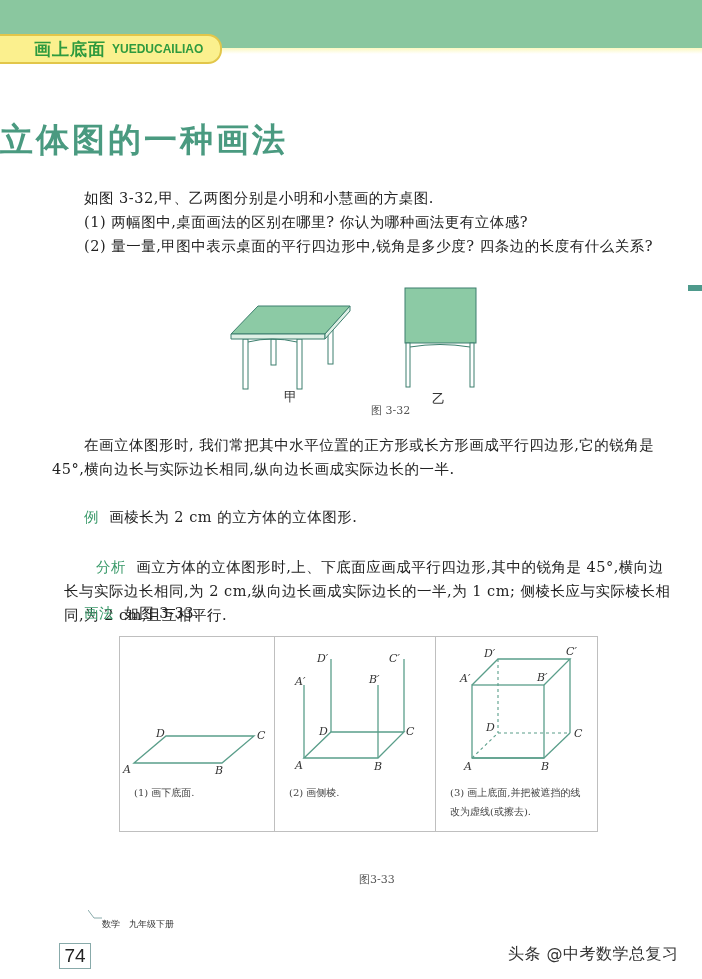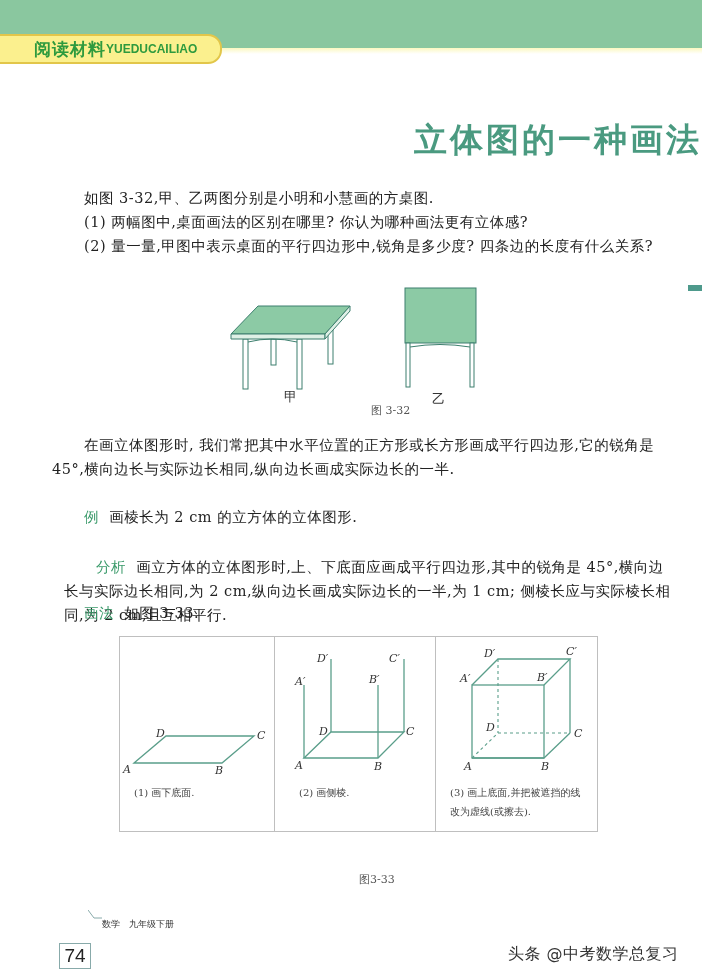--- a/index.html
+++ b/index.html
@@ -1,42 +1,42 @@
 <!DOCTYPE html>
 <html><head>
 <meta charset="utf-8">
 <style>
   html,body{margin:0;padding:0;}
   body{width:702px;height:979px;background:#ffffff;position:relative;overflow:hidden;font-family:"DejaVu Serif","Liberation Serif",serif;color:#222;}
   .topband{position:absolute;left:0;top:0;width:702px;height:48px;background:#8ac79f;}
   .topband-glow{position:absolute;left:0;top:48px;width:702px;height:6px;background:linear-gradient(#fbf8c0,#ffffff);}
   .header-tab{position:absolute;left:-10px;top:34px;width:232px;height:30px;background:#fbf08e;border:2px solid #e2c64a;border-radius:0 14px 14px 0;box-sizing:border-box;display:flex;align-items:center;padding-left:42px;}
   .header-cn{font-family:"DejaVu Sans",sans-serif;font-weight:bold;font-size:17px;color:#2e9a3e;letter-spacing:1px;}
-  .header-en{font-family:"Liberation Sans",sans-serif;font-weight:bold;font-size:12px;color:#2e9a3e;}
-  .title{position:absolute;left:0;width:702px;top:118px;text-align:right;font-family:"DejaVu Serif",serif;font-weight:bold;font-size:33px;color:#4a9a80;letter-spacing:3px;}
+  .header-en{font-family:"Liberation Sans",sans-serif;font-weight:bold;font-size:12px;color:#2e9a3e;margin-left:6px;}
+  .title{position:absolute;left:0;width:702px;top:118px;text-align:left;font-family:"DejaVu Serif",serif;font-weight:bold;font-size:33px;color:#4a9a80;letter-spacing:3px;}
   .para{position:absolute;left:52px;width:610px;font-size:14.5px;line-height:24px;letter-spacing:0.5px;}
   .indent{text-indent:32px;}
   .green{color:#3a9a6a;font-family:"DejaVu Sans",sans-serif;}
   .side-mark{position:absolute;left:688px;top:285px;width:14px;height:6px;background:#4e9a8c;}
   .fig-label{position:absolute;font-size:13px;color:#333;}
   .fig-caption{position:absolute;font-size:11px;color:#555;padding-left:19px;}
   .panel{position:absolute;top:636px;height:196px;border:1px solid #bfbfbf;box-sizing:border-box;}
   .panel svg{position:absolute;left:0;top:0;}
   .panel-cap{position:absolute;font-size:10px;color:#444;line-height:19px;}
   .pagebox{position:absolute;left:59px;top:943px;width:30px;height:24px;border:1px solid #8aa;background:#fff;font-family:"Liberation Sans",sans-serif;font-size:19px;display:flex;align-items:center;justify-content:center;color:#222;}
   .footer-txt{position:absolute;left:102px;top:918px;font-family:"DejaVu Sans",sans-serif;font-size:9px;color:#333;}
   .watermark{position:absolute;left:508px;top:944px;font-family:"DejaVu Sans",sans-serif;font-size:16px;color:#333;letter-spacing:0.5px;}
 </style>
 </head>
 <body>
 
 <div class="topband"></div>
 <div class="topband-glow"></div>
 <div class="header-tab">
-  <span class="header-cn">阅读材料</span>
+  <span class="header-cn">画上底面</span>
   <span class="header-en">YUEDUCAILIAO</span>
 </div>
 
 <div class="title">立体图的一种画法</div>
 
 <div class="para indent" style="top:186px;">如图 3-32,甲、乙两图分别是小明和小慧画的方桌图.</div>
 <div class="para indent" style="top:210px;">(1) 两幅图中,桌面画法的区别在哪里? 你认为哪种画法更有立体感?</div>
 <div class="para indent" style="top:234px;">(2) 量一量,甲图中表示桌面的平行四边形中,锐角是多少度? 四条边的长度有什么关系?</div>
 
 <div class="side-mark"></div>
@@ -104,21 +104,21 @@
       <text x="20" y="132">A</text>
         <text x="99" y="133">B</text>
         <text x="131" y="98">C</text>
         <text x="44" y="98">D</text>
       <text x="20" y="48">A′</text>
         <text x="94" y="46">B′</text>
         <text x="114" y="25">C′</text>
         <text x="42" y="25">D′</text>
     </g>
   </svg>
-  <div class="panel-cap" style="left:24px;top:146px;">(2) 画侧棱.</div>
+  <div class="panel-cap" style="left:14px;top:146px;">(2) 画侧棱.</div>
 </div>
 
 <div class="panel" style="left:435px;width:163px;">
   <svg width="163" height="196" viewBox="0 0 163 196">
     <g fill="none" stroke="#5a9e8a" stroke-width="1.3">
       <line x1="36" y1="121" x2="108" y2="121"></line>
       <line x1="108" y1="121" x2="134" y2="96"></line>
       <rect x="36" y="48" width="72" height="73"></rect>
       <path d="M36 48 L62 22 L134 22 L108 48"></path>
       <line x1="134" y1="22" x2="134" y2="96"></line>

